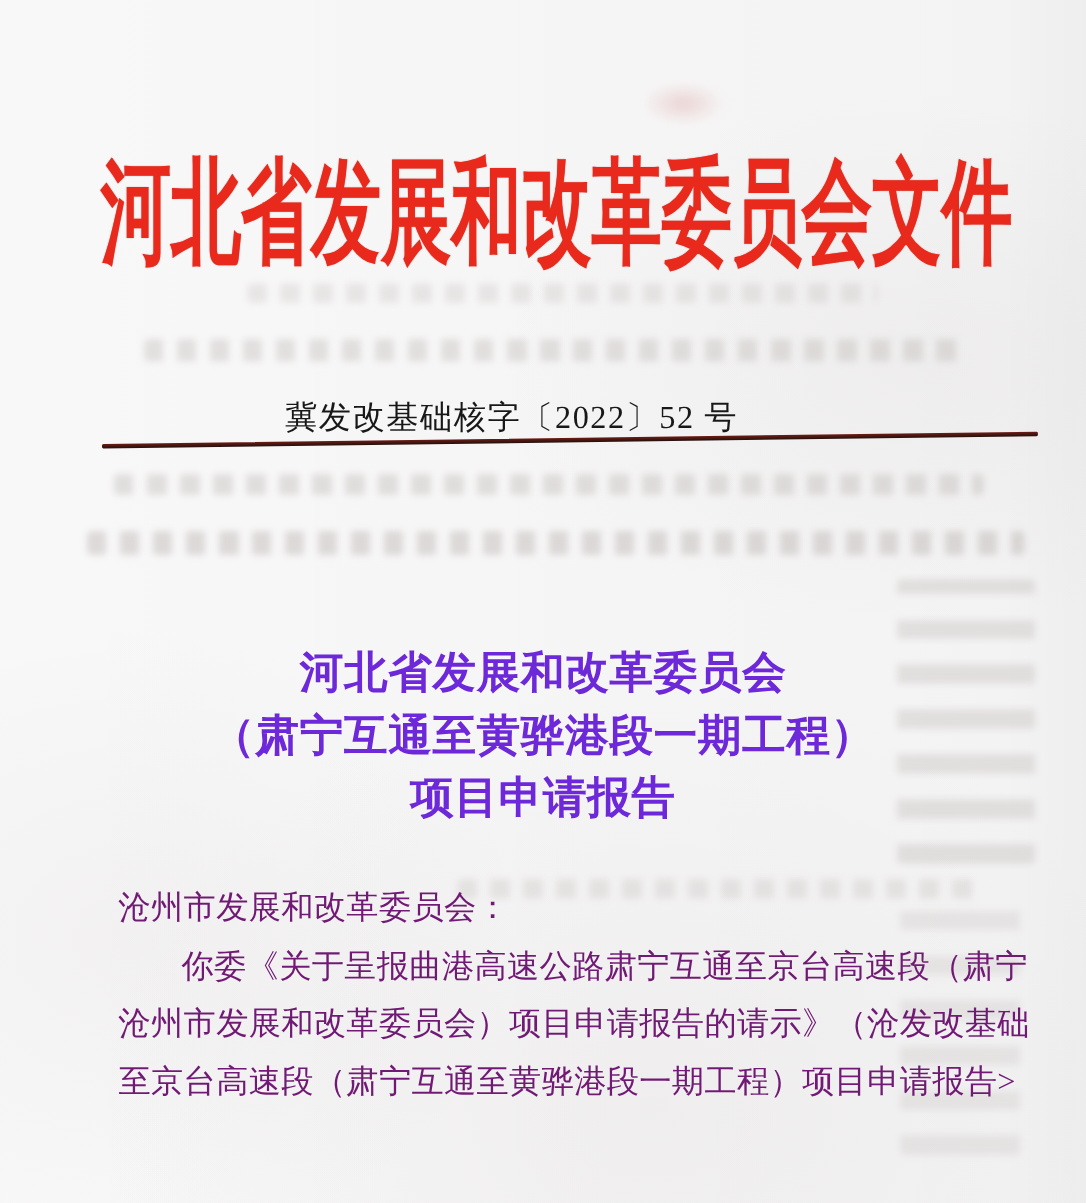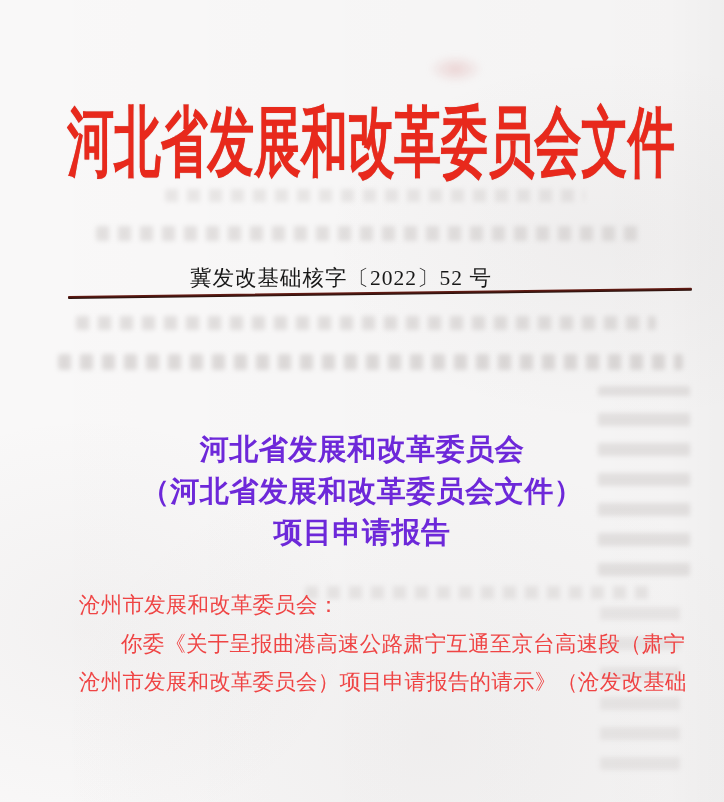--- a/index.html
+++ b/index.html
@@ -63,21 +63,21 @@
     font-size:29px;line-height:41.5px;
     letter-spacing:0.5px;
     color:#6d28d9;
     margin-top:47px;
   }
 
   
   .body-block{
     position:absolute;left:79px;top:590px;width:592px;
     font-size:21.5px;
-    color:#ef4444;
+    color:#701a75;
     letter-spacing:0.2px;
   }
   .body-line{height:38.7px;line-height:30px;white-space:nowrap;}
   .body-line.indent{text-indent:42px;}
   .addressee{height:38.7px;line-height:30px;white-space:nowrap;}
 
   
   .ghost{
     position:absolute;pointer-events:none;border-radius:3px;
     background:repeating-linear-gradient(90deg, #aFa8a6 0 13px, transparent 13px 22px);
@@ -116,23 +116,24 @@
   <div class="red-head-wrap">
     <div class="red-head">河北省发展和改革委员会文件</div>
   </div>
 
   <div class="doc-number">冀发改基础核字〔2022〕52 号</div>
 
   <div class="rule"></div>
 
   <div class="title-block">
     <div>河北省发展和改革委员会</div>
-    <div>（河北省发展和改革委员会文件）</div>
+    <div>（肃宁互通至黄骅港段一期工程）</div>
     <div>项目申请报告</div>
   </div>
 
   <div class="body-block">
     <div class="addressee">沧州市发展和改革委员会：</div>
     <div class="body-line indent">你委《关于呈报曲港高速公路肃宁互通至京台高速段（肃宁</div>
     <div class="body-line">沧州市发展和改革委员会）项目申请报告的请示》（沧发改基础</div>
+    <div class="body-line">至京台高速段（肃宁互通至黄骅港段一期工程）项目申请报告&gt;</div>
   </div>
 
 </div>
 
 </body></html>

